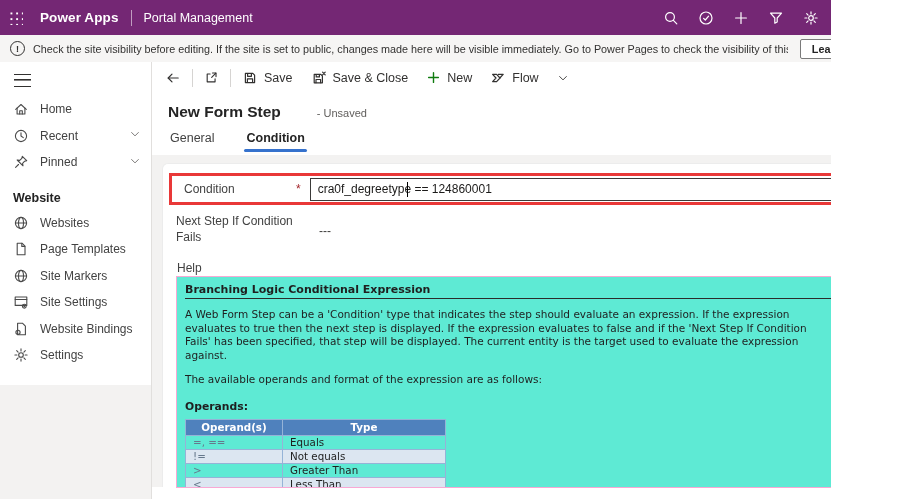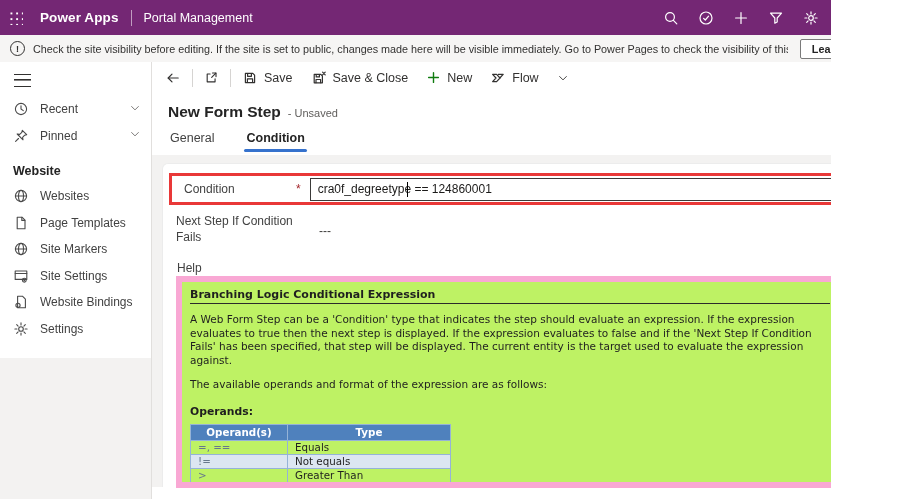--- a/index.html
+++ b/index.html
@@ -50,21 +50,21 @@
 
   
   .main{position:absolute;left:152px;top:62px;width:748px;height:437px;background:#fff;}
 
   .toolbar{height:31px;display:flex;align-items:center;padding-left:4px;font-size:12.5px;color:#323130;}
   .tb-btn{display:flex;align-items:center;gap:6px;padding:0 9px;height:26px;cursor:pointer;border-radius:2px;}
   .tb-btn svg{stroke:#323130;fill:none;stroke-width:1.2;stroke-linecap:round;stroke-linejoin:round;}
   .tb-divider{width:1px;height:18px;background:#d6d4d2;margin:0 2px;}
   .plus-green svg{stroke:#107c10;stroke-width:1.5;}
 
-  .title-row{display:flex;align-items:baseline;padding:10px 0 0 16px;}
+  .title-row{display:flex;align-items:baseline;padding:10px 0 0 16px;gap:29px;}
   .page-title{font-size:15.5px;font-weight:700;color:#242424;}
   .page-status{font-size:11px;color:#605e5c;margin-left:7px;}
 
   .tabs-row{height:34px;display:flex;align-items:stretch;gap:28px;padding-left:16px;}
   .tab{position:relative;display:flex;align-items:center;font-size:12.5px;color:#424242;
        padding:0 2px;cursor:pointer;}
   .tab.active{font-weight:700;color:#242424;}
   .tab.active::after{content:"";position:absolute;left:0;right:0;bottom:3px;height:3px;
                      border-radius:2px;background:#3672cd;}
 
@@ -81,21 +81,21 @@
   .cond-input-wrap{position:relative;flex:1;height:23px;}
   .cond-input{width:100%;height:100%;box-sizing:border-box;border:1px solid #3b3a39;background:#fff;
               font-family:"Liberation Sans",sans-serif;font-size:12px;color:#1b1a19;padding:0 7px;outline:none;}
   .input-caret{position:absolute;left:97px;top:4px;width:1px;height:15px;background:#000;}
 
   .next-label{position:absolute;left:13px;top:49px;width:132px;font-size:12px;color:#424242;line-height:16px;}
   .next-value{position:absolute;left:156px;top:60px;font-size:12px;color:#3b3a39;}
 
   .help-label{position:absolute;left:14px;top:97px;font-size:12px;color:#424242;}
   .help-box{position:absolute;left:13px;top:112px;width:686px;height:212px;box-sizing:border-box;
-            border:6px solid #f9a8d4;background:#bef264;overflow:hidden;
+            border:1px solid #f9a8d4;background:#5eead4;overflow:hidden;
             font-family:"DejaVu Sans",sans-serif;color:#1f1f1f;}
   .help-inner{padding:6px 26px 0 8px;}
   .help-title{font-size:11px;font-weight:700;margin:0 0 2px 0;}
   .help-rule{border-top:1px solid #2b2b2b;margin:2px 0 9px 0;}
   .help-p{font-size:10.5px;line-height:13.5px;margin:0 0 11px 0;}
   .help-p2{margin:0 0 13px 0;}
   .operands-heading{font-size:10.8px;font-weight:700;margin:0 0 6px 0;}
 
   table.op-table{border-collapse:collapse;font-size:10.3px;}
   .op-table th{background:#4f81bd;color:#fff;font-weight:700;text-align:center;
@@ -170,20 +170,28 @@
     <div class="info-icon">!</div>
     <div class="banner-text">Check the site visibility before editing. If the site is set to public, changes made here will be visible immediately. Go to Power Pages to check the visibility of this site.</div>
     <button class="learn-more">Learn More</button>
   </div>
 
   <div class="sidebar">
     <div class="burger">
         <div class="burger-glyph"></div>
       </div>
 
+    <div class="nav-item">
+      <svg width="16" height="16" viewBox="0 0 16 16">
+          <path d="M2.7 8.3L8 3.5l5.3 4.8"></path>
+          <path d="M4.1 7.1V13h7.8V7.1"></path>
+          <path d="M6.7 13V9.8h2.6V13"></path>
+        </svg>
+      <span class="nav-label">Home</span>
+    </div>
     <div class="nav-item">
       <svg width="16" height="16" viewBox="0 0 16 16">
           <circle cx="8" cy="8" r="5.6"></circle>
           <path d="M8 4.8V8l2.3 1.6"></path>
         </svg>
       <span class="nav-label">Recent</span>
       <span class="nav-chevron"><svg width="12" height="12" viewBox="0 0 16 16">
             <path d="M3.5 6l4.5 4.5L12.5 6"></path>
           </svg></span>
     </div>

